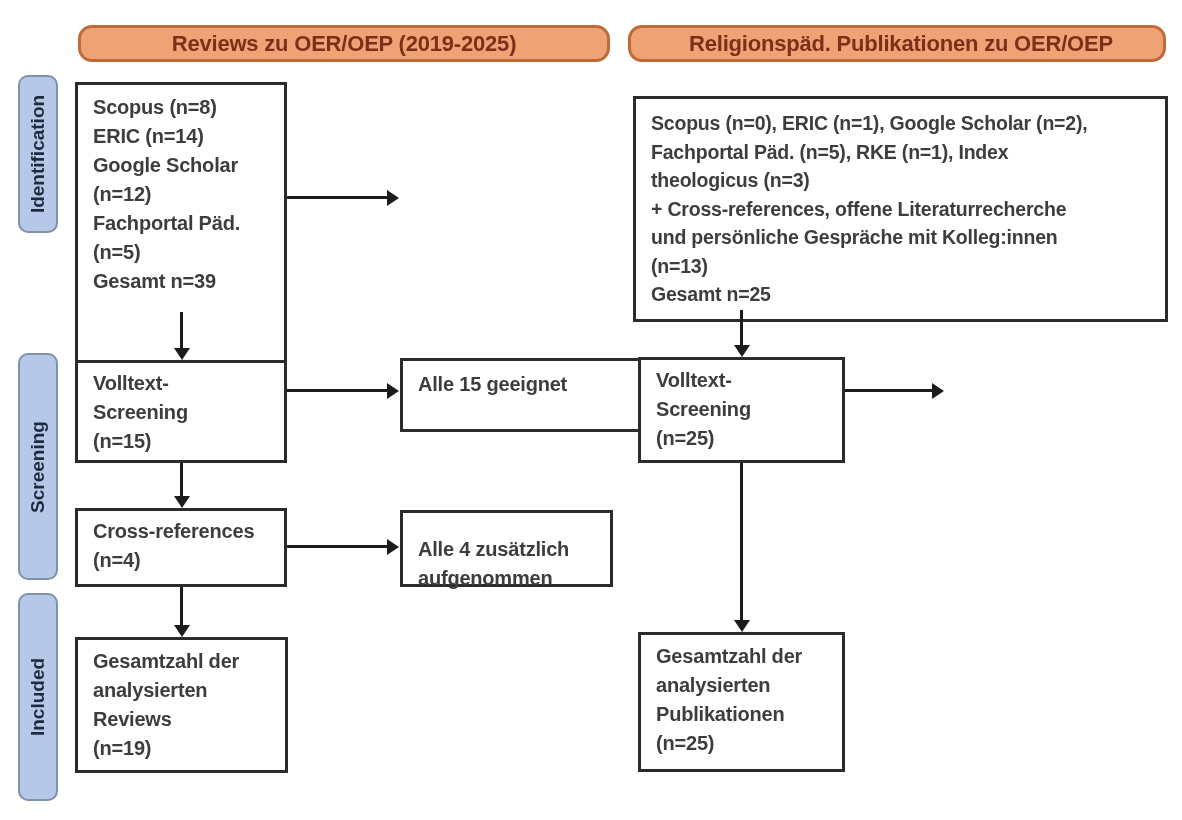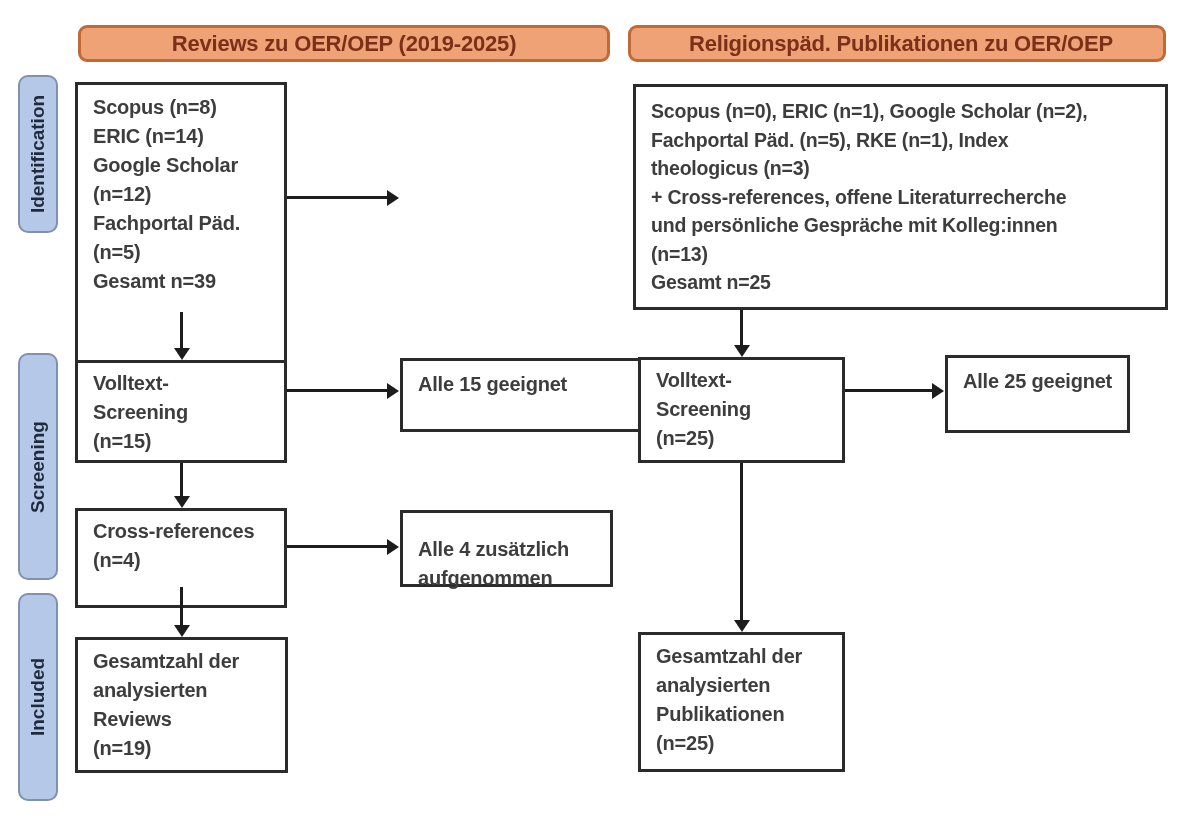--- a/index.html
+++ b/index.html
@@ -10,21 +10,21 @@
   html,body{margin:0;padding:0;background:#fff;}
   #stage{
     position:relative; width:1182px; height:820px;
     background:var(--background,#fff);
     font-family:"Liberation Sans","DejaVu Sans",sans-serif;
     overflow:hidden;
   }
   .hdr{
     position:absolute; box-sizing:border-box;
     background:var(--header_fill); border:3px solid var(--header_border);
-    border-radius:9px; color:var(--header_text);
+    border-radius:14px; color:var(--header_text);
     font-size:22px; font-weight:bold; text-align:center;
     display:flex; align-items:center; justify-content:center;
     letter-spacing:-0.2px;
   }
   #header-left{left:78px; top:25px; width:532px; height:37px;}
   #header-right{left:628px; top:25px; width:538px; height:37px;padding-left:8px;}
   .stage-label{
     position:absolute; box-sizing:border-box;
     background:var(--stage_fill); border:2px solid var(--stage_border);
     border-radius:10px; color:var(--stage_text);
@@ -39,27 +39,27 @@
   #stage-included      {left:18px; top:593px; width:40px; height:208px;}
   .box{
     position:absolute; box-sizing:border-box;
     background:#fff; border:3px solid var(--box_border);
     color:var(--box_text); font-size:20px; font-weight:bold;
     line-height:29px; white-space:pre-line;
     padding:8px 8px 0 15px; letter-spacing:-0.2px;
   }
   #box-left-sources   {left:75px;  top:82px;  width:212px; height:296px;}
   #box-left-excluded  {left:400px; top:82px;  width:213px; height:230px;}
-  #box-right-sources  {left:633px; top:84px;  width:535px; height:226px;
+  #box-right-sources  {left:633px; top:96px;  width:535px; height:226px;
                        font-size:19.5px; line-height:28.5px; padding:10px 8px 0 15px;}
   #box-left-fulltext  {left:75px;  top:360px; width:212px; height:103px; padding-top:6px;}
   #box-left-fulltext-result {left:400px; top:358px; width:255px; height:74px; padding-top:9px;}
   #box-right-fulltext {left:638px; top:357px; width:207px; height:106px; padding-top:6px;}
   #box-right-fulltext-result{left:945px; top:355px; width:185px; height:78px; padding-top:9px;}
-  #box-left-crossref  {left:75px;  top:508px; width:212px; height:100px;  padding-top:6px;}
+  #box-left-crossref  {left:75px;  top:508px; width:212px; height:79px;  padding-top:6px;}
   #box-left-crossref-result {left:400px; top:510px; width:213px; height:77px; padding-top:22px;}
   #box-left-included  {left:75px;  top:637px; width:213px; height:136px; padding-top:7px;}
   #box-right-included {left:638px; top:632px; width:207px; height:140px; padding-top:7px;}
   .arrow-h{position:absolute; height:3px; background:var(--arrow);}
   .arrow-h::after{
     content:""; position:absolute; right:-11px; top:-6.5px;
     border-left:12px solid var(--arrow);
     border-top:8px solid transparent; border-bottom:8px solid transparent;
   }
   .arrow-v{position:absolute; width:3px; background:var(--arrow);}
@@ -119,21 +119,20 @@
   <div class="box" id="box-right-sources">Scopus (n=0), ERIC (n=1), Google Scholar (n=2),
 Fachportal Päd. (n=5), RKE (n=1), Index
 theologicus (n=3)
 + Cross-references, offene Literaturrecherche
 und persönliche Gespräche mit Kolleg:innen
 (n=13)
 Gesamt n=25</div>
   <div class="box" id="box-right-fulltext">Volltext-
 Screening
 (n=25)</div>
-  <div class="box" id="box-right-fulltext-result">Alle 25 geeignet</div>
   <div class="box" id="box-right-included">Gesamtzahl der
 analysierten
 Publikationen
 (n=25)</div>
 
   <div class="arrow-h" id="arrow-sources-excluded"></div>
   <div class="arrow-h" id="arrow-fulltext-result-l"></div>
   <div class="arrow-h" id="arrow-crossref-result"></div>
   <div class="arrow-h" id="arrow-fulltext-result-r"></div>
   <div class="arrow-v" id="arrow-sources-fulltext-l"></div>

